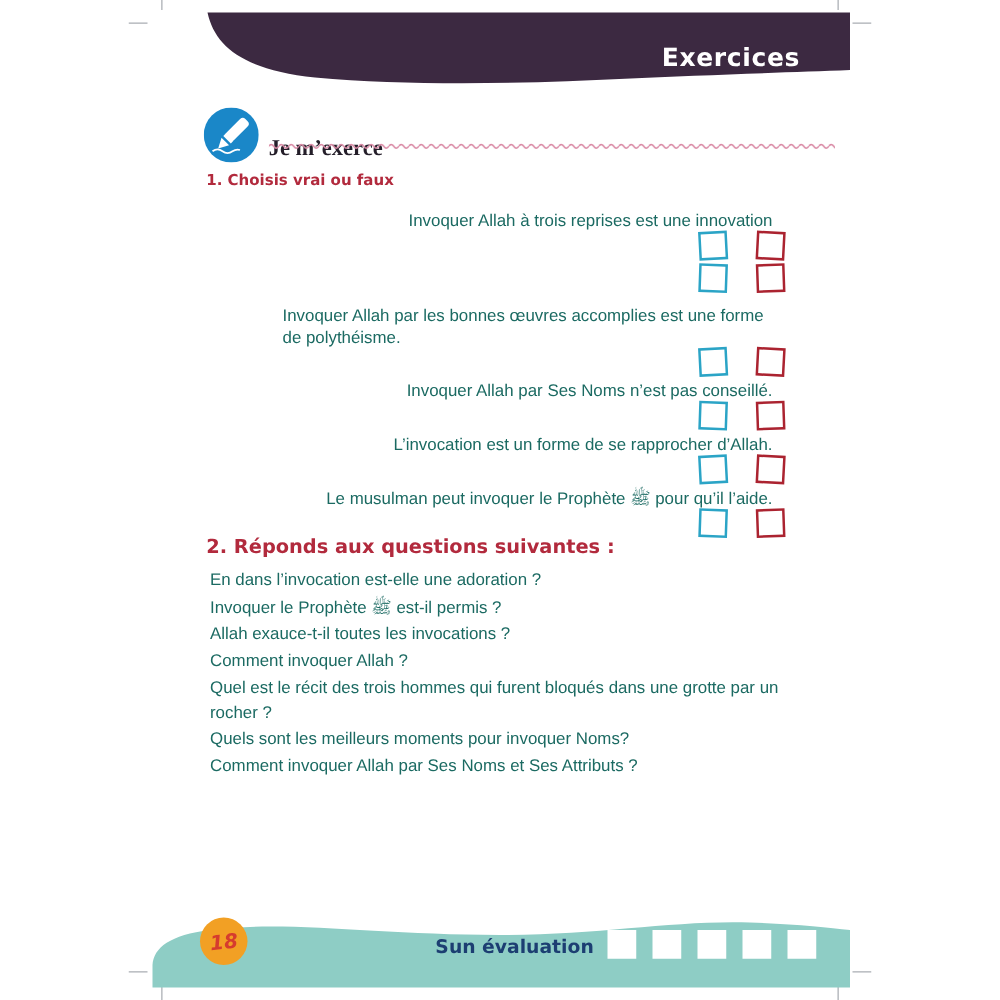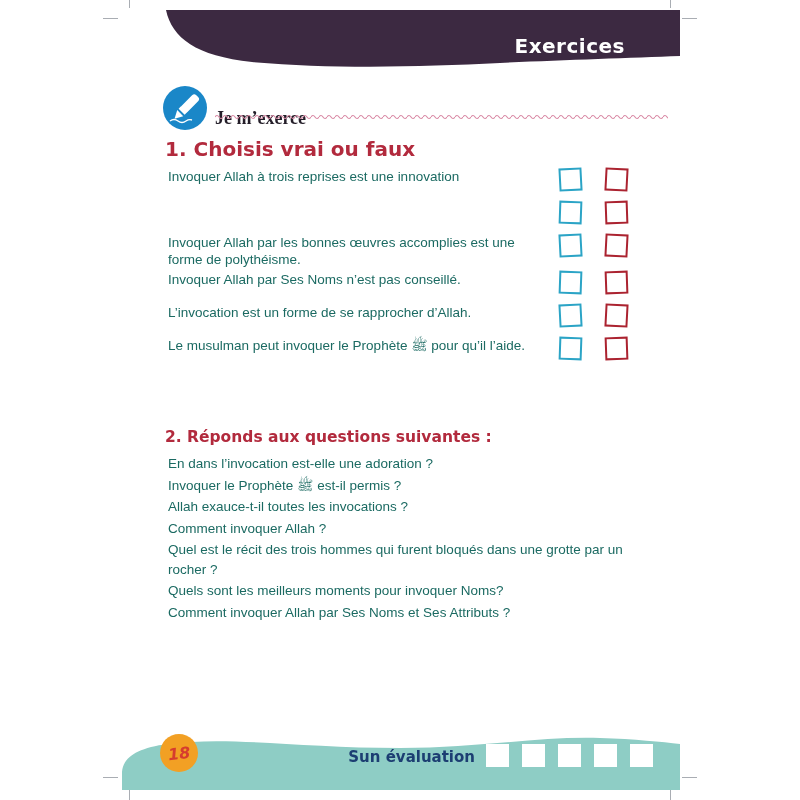--- a/index.html
+++ b/index.html
@@ -14,40 +14,40 @@
   .crop.tr-v{left:670px;top:0;width:1px;height:8px;}
   .crop.tr-h{left:682px;top:18px;width:15px;height:1px;}
   .crop.bl-h{left:103px;top:777px;width:15px;height:1px;}
   .crop.bl-v{left:129px;top:786px;width:1px;height:14px;}
   .crop.br-h{left:682px;top:777px;width:15px;height:1px;}
   .crop.br-v{left:670px;top:786px;width:1px;height:14px;}
 
   
   .banner-svg{position:absolute;left:0;top:0;width:800px;height:80px;}
   .banner-title{
-    position:absolute;left:485px;top:34px;width:140px;text-align:right;
+    position:absolute;left:500px;top:34px;width:140px;text-align:right;
     color:#ffffff;font-family:"DejaVu Sans",sans-serif;font-weight:bold;
     font-size:20px;letter-spacing:0.5px;
   }
 
   
   .intro-icon{position:absolute;left:163px;top:86px;width:44px;height:44px;}
   .intro-title{
     position:absolute;left:215px;top:92px;
     font-family:Liberation Serif, serif;font-weight:bold;font-size:18px;color:#241e29;margin-top:16px;
   }
   .wavy-divider{position:absolute;left:215px;top:112px;width:453px;height:8px;}
 
   
   .ex1-title{
     position:absolute;left:165px;top:137px;
-    font-family:"DejaVu Sans",sans-serif;font-weight:bold;font-size:20px;color:#b22a3d;
+    font-family:"DejaVu Sans",sans-serif;font-weight:bold;font-size:12px;color:#b22a3d;
   }
   .tf-list{position:absolute;left:168px;top:168px;width:460px;}
-  .tf-row{display:flex;align-items:flex-start;min-height:30px;margin-bottom:3px;}
+  .tf-row{display:flex;align-items:flex-end;min-height:30px;margin-bottom:3px;flex-direction:column;}
   .tf-row p{
     flex:1;max-width:392px;margin:0;padding-right:10px;
     font-size:13.5px;line-height:17px;color:#1b6a62;
   }
   .tf-boxes{display:flex;gap:23px;margin-left:auto;}
   .cb{width:19px;height:19px;display:inline-block;background:#fff;}
   .cb.vrai{border:2.5px solid #2ba4c6;}
   .cb.faux{border:2.5px solid #ab2330;}
   .tf-row:nth-child(odd)  .cb.vrai{transform:rotate(-3deg);}
   .tf-row:nth-child(even) .cb.vrai{transform:rotate(2deg);}

